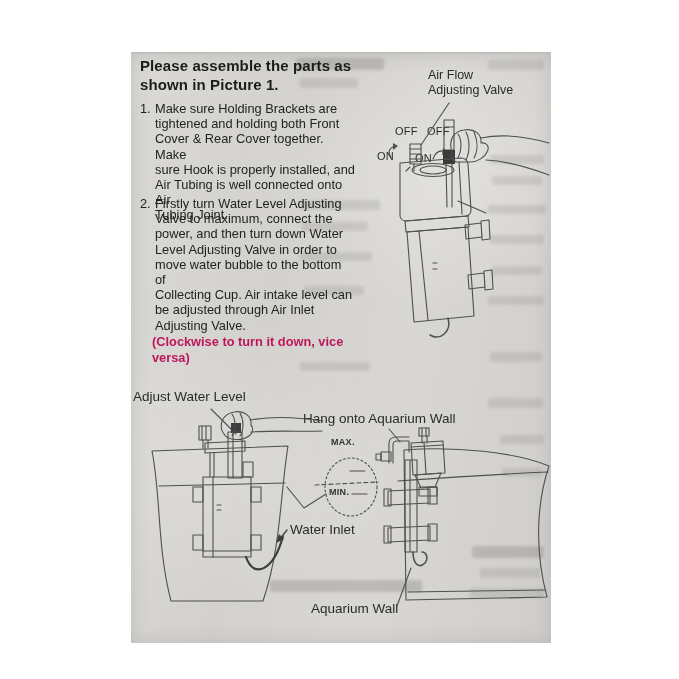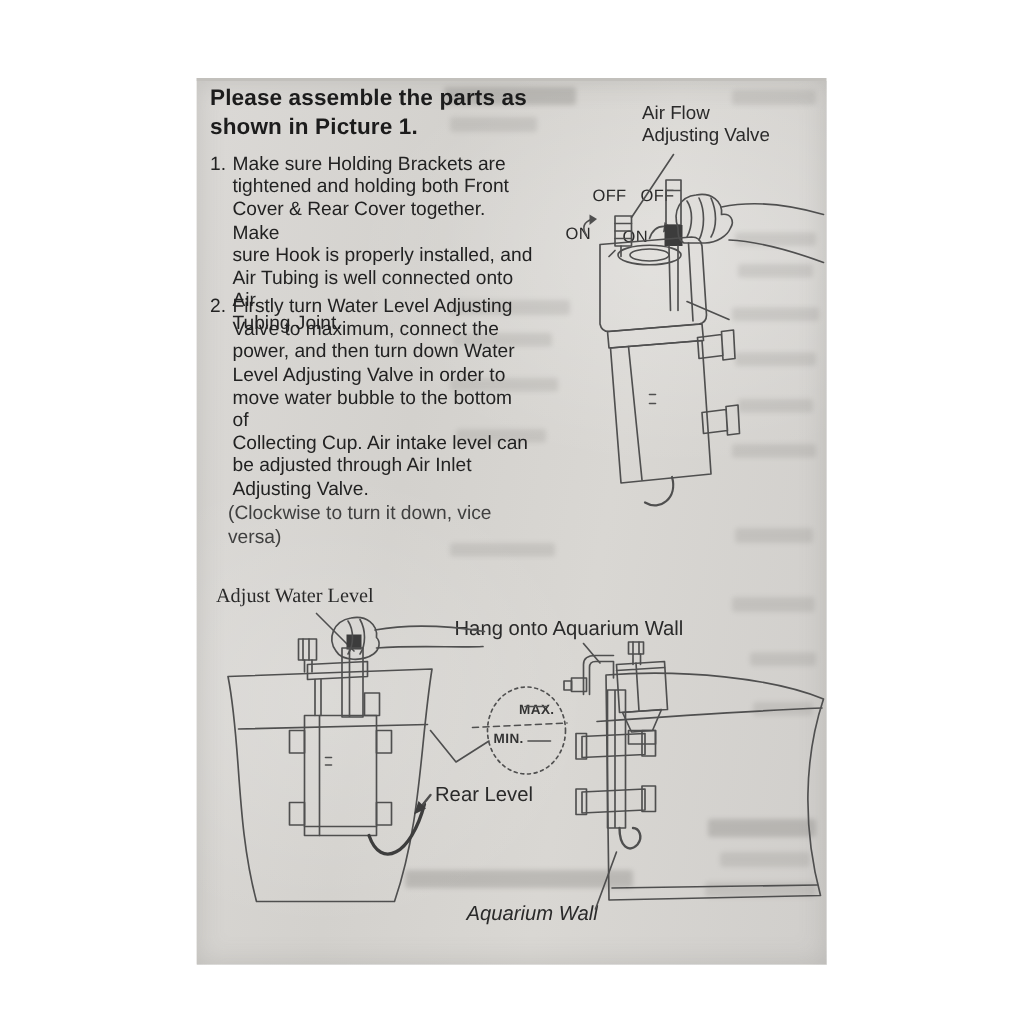--- a/index.html
+++ b/index.html
@@ -22,21 +22,21 @@
   .abs{position:absolute;}
   .pre{white-space:pre-line;}
   .title{
     left:140px;top:56px;width:215px;
     font-size:15px;line-height:19px;font-weight:700;color:#1c1c1c;
     letter-spacing:.1px;
   }
   .item{left:140px;width:215px;display:flex;font-size:12.8px;line-height:15.2px;color:#222;}
   .item .num{width:15px;flex:none;}
   .item .txt{flex:1;}
-  .note{left:152px;top:334px;width:210px;font-size:12.8px;line-height:15.5px;color:#404040;}
+  .note{left:152px;top:334px;width:210px;font-size:12.8px;line-height:15.5px;color:#be185d;font-weight:bold;}
   .dlabel{font-size:12.5px;line-height:14.5px;color:#2a2a2a;}
   .small-onoff{font-size:11px;font-weight:400;color:#2a2a2a;letter-spacing:.2px;}
   .tinylabel{font-size:9px;font-weight:700;color:#333;letter-spacing:.3px;}
   svg.overlay{position:absolute;left:0;top:0;}
   svg.overlay *{vector-effect:non-scaling-stroke;}
   
   .smudge{position:absolute;background:#6b6965;opacity:.16;filter:blur(1.6px);border-radius:2px;}
   .smudge.dark{opacity:.26;}
 </style>
 </head>
@@ -96,26 +96,26 @@
 
   <div class="abs note pre">(Clockwise to turn it down, vice
 versa)</div>
 
   <div class="abs dlabel pre" style="left:428px;top:68px;">Air Flow
 Adjusting Valve</div>
   <div class="abs small-onoff" style="left:395px;top:125px;">OFF</div>
   <div class="abs small-onoff" style="left:427px;top:125px;">OFF</div>
   <div class="abs small-onoff" style="left:377px;top:150px;">ON</div>
   <div class="abs small-onoff" style="left:415px;top:152px;">ON</div>
-  <div class="abs dlabel" style="left:144px;top:390px;font-size:13.5px;font-family:Liberation Serif, serif;">Adjust Water Level</div>
+  <div class="abs dlabel" style="left:133px;top:390px;font-size:13.5px;">Adjust Water Level</div>
   <div class="abs dlabel" style="left:303px;top:412px;font-size:13.5px;">Hang onto Aquarium Wall</div>
-  <div class="abs tinylabel" style="left:331px;top:468px;margin-left:15px;">MAX.</div>
+  <div class="abs tinylabel" style="left:331px;top:437px;">MAX.</div>
   <div class="abs tinylabel" style="left:329px;top:487px;">MIN.</div>
-  <div class="abs dlabel" style="left:290px;top:523px;font-size:13.5px;">Rear Level</div>
-  <div class="abs dlabel" style="left:311px;top:602px;font-size:13.5px;font-style:italic;">Aquarium Wall</div>
+  <div class="abs dlabel" style="left:290px;top:523px;font-size:13.5px;">Water Inlet</div>
+  <div class="abs dlabel" style="left:311px;top:602px;font-size:13.5px;">Aquarium Wall</div>
 
   <svg class="overlay" width="679" height="679" viewBox="0 0 679 679" fill="none" stroke="#4f4f4f" stroke-width="1.1" stroke-linecap="round" stroke-linejoin="round">
 
     <g>
 
       <path d="M449,103 L421,145"></path>
 
       <g>
         <rect x="410" y="144" width="11" height="20"></rect>
         <path d="M410,149 L421,149 M410,154 L421,154 M410,159 L421,159"></path>

